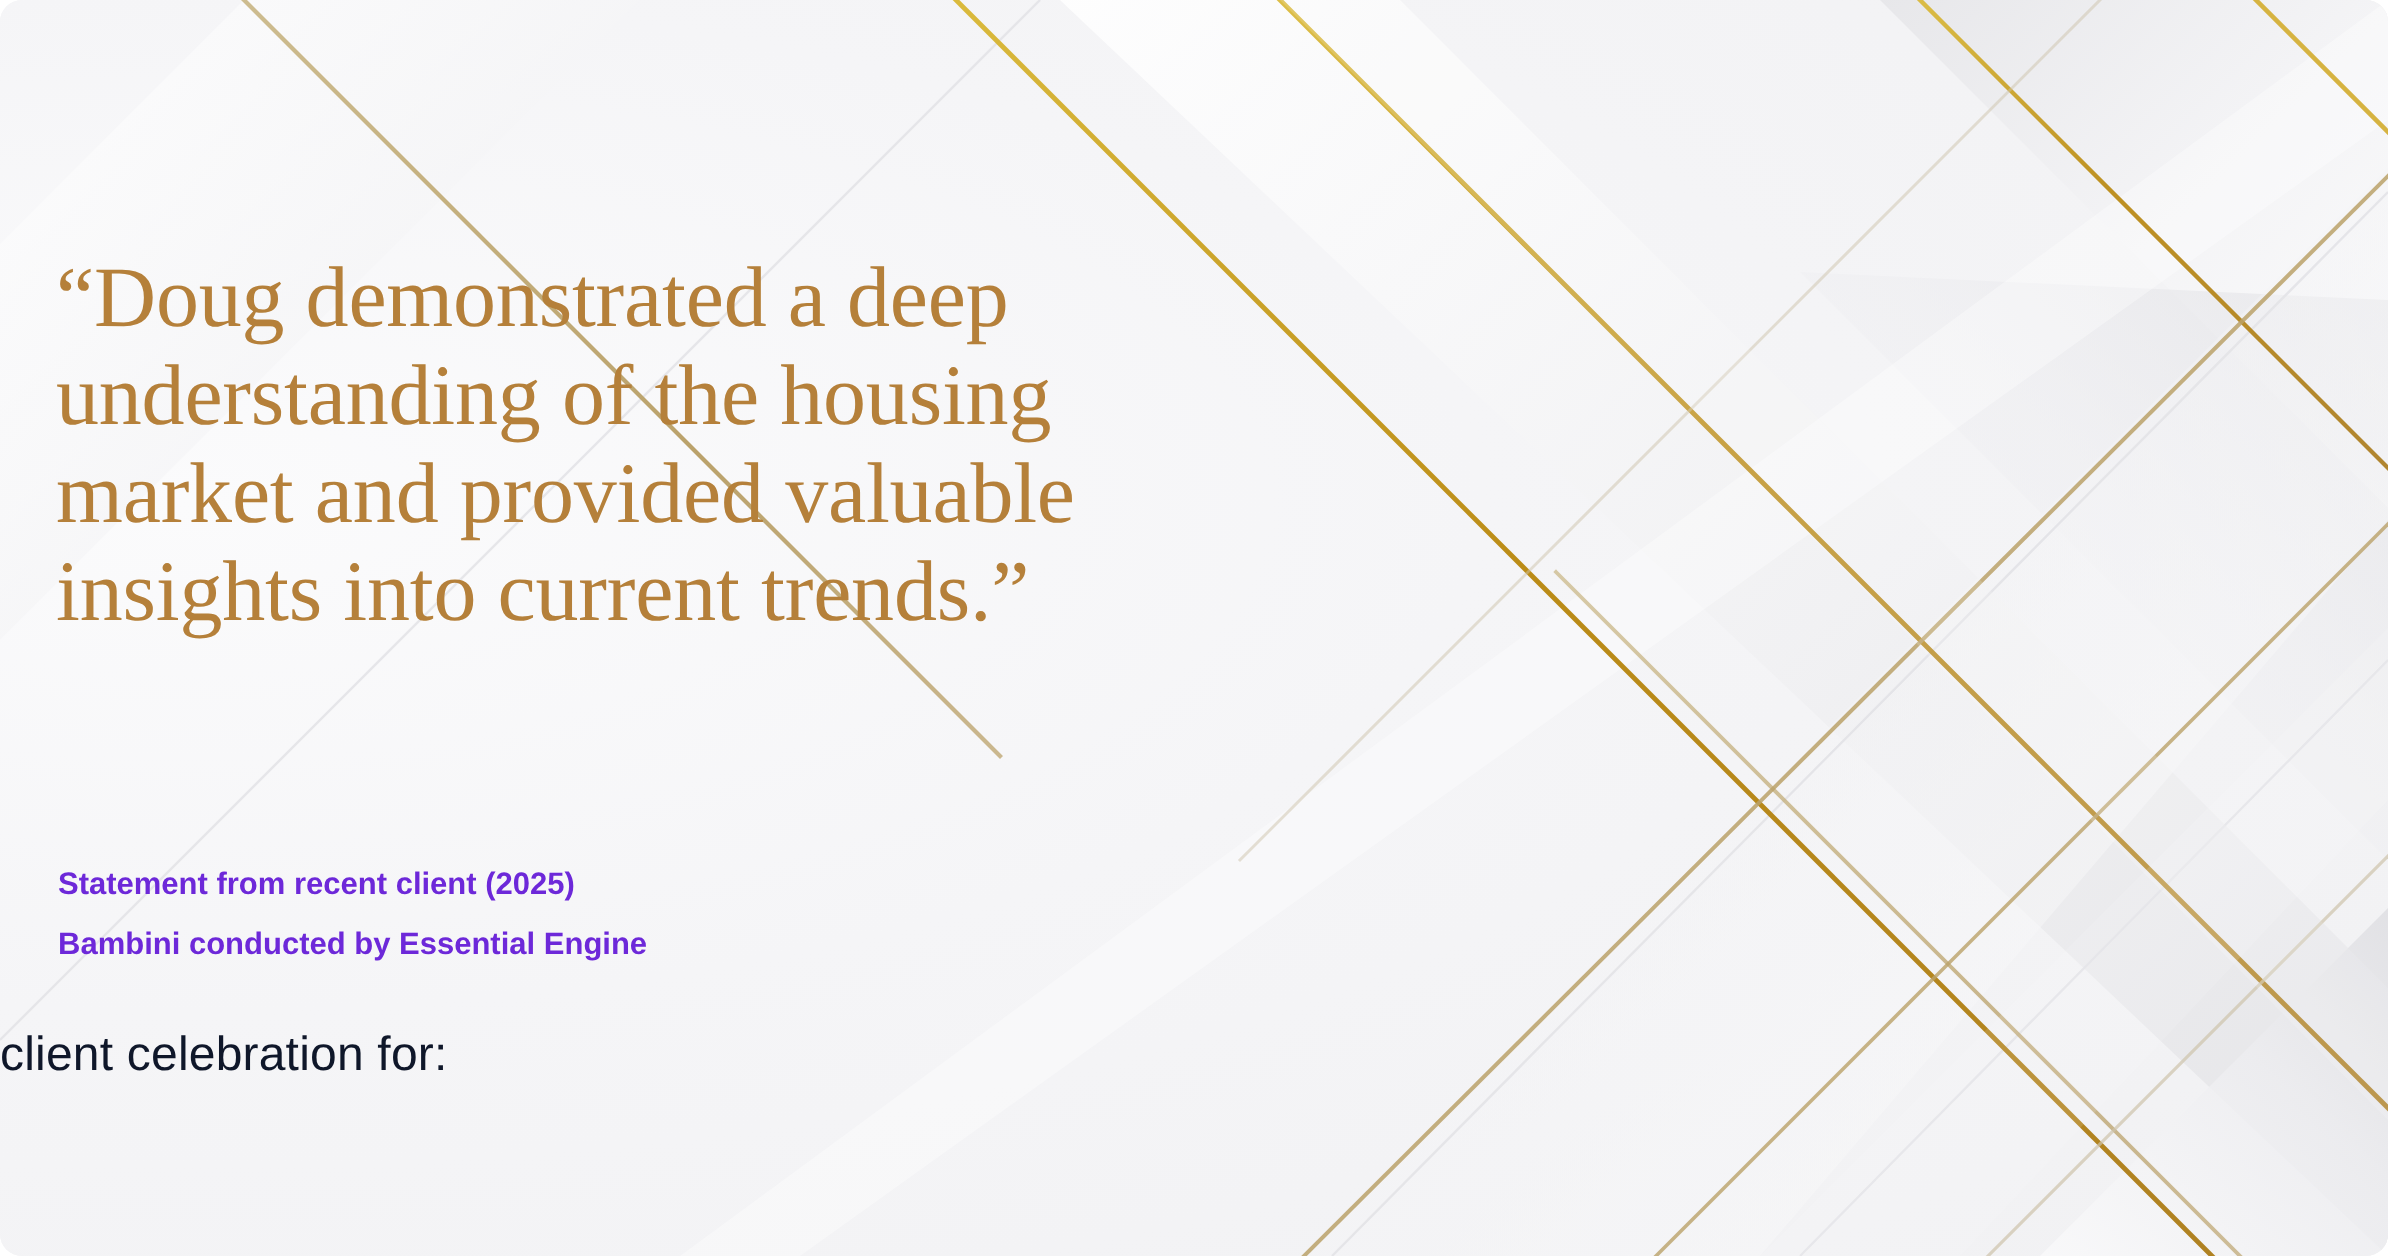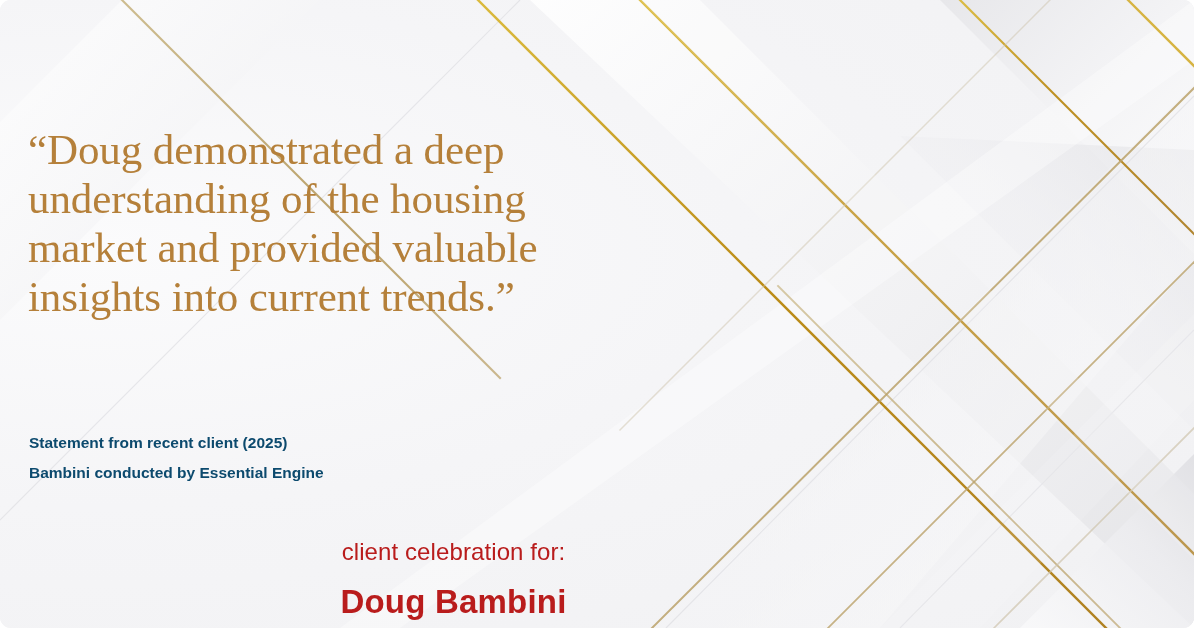--- a/index.html
+++ b/index.html
@@ -48,32 +48,31 @@
     white-space: pre-line;
   }
 
   .attribution {
     position: absolute;
     left: 29px;
     top: 428px;
     font-size: 15.5px;
     font-weight: bold;
     line-height: 30px;
-    color: #0c4a6e;
+    color: #6d28d9;
   }
   .attribution div { white-space: nowrap; }
 
   .celebration {
     position: absolute;
     left: 0;
     top: 511px;
     width: 907px;
-    text-align: center;
-    color: #b91c1c;
-    margin-top: 24px;
+    text-align: left;
+    color: #0f172a;
   }
   .celebration-label {
     font-size: 24px;
     font-weight: normal;
     line-height: 34px;
     letter-spacing: 0.1px;
   }
   .celebration-name {
     font-size: 33px;
     font-weight: bold;
@@ -169,16 +168,15 @@
 
   <p class="quote">“Doug demonstrated a deep understanding of the housing market and provided valuable insights into current trends.”</p>
 
   <div class="attribution">
     <div>Statement from recent client (2025)</div>
     <div>Bambini conducted by Essential Engine</div>
   </div>
 
   <div class="celebration">
     <div class="celebration-label">client celebration for:</div>
-    <div class="celebration-name">Doug Bambini</div>
   </div>
 
 </div>
 
 </body></html>

